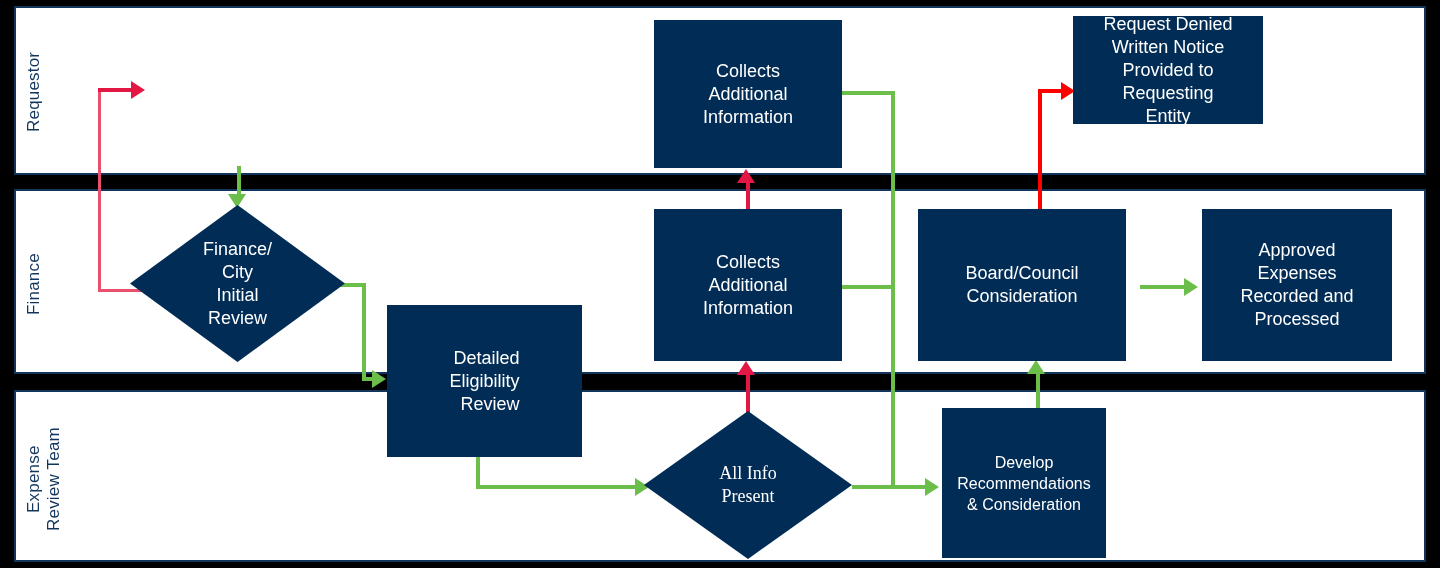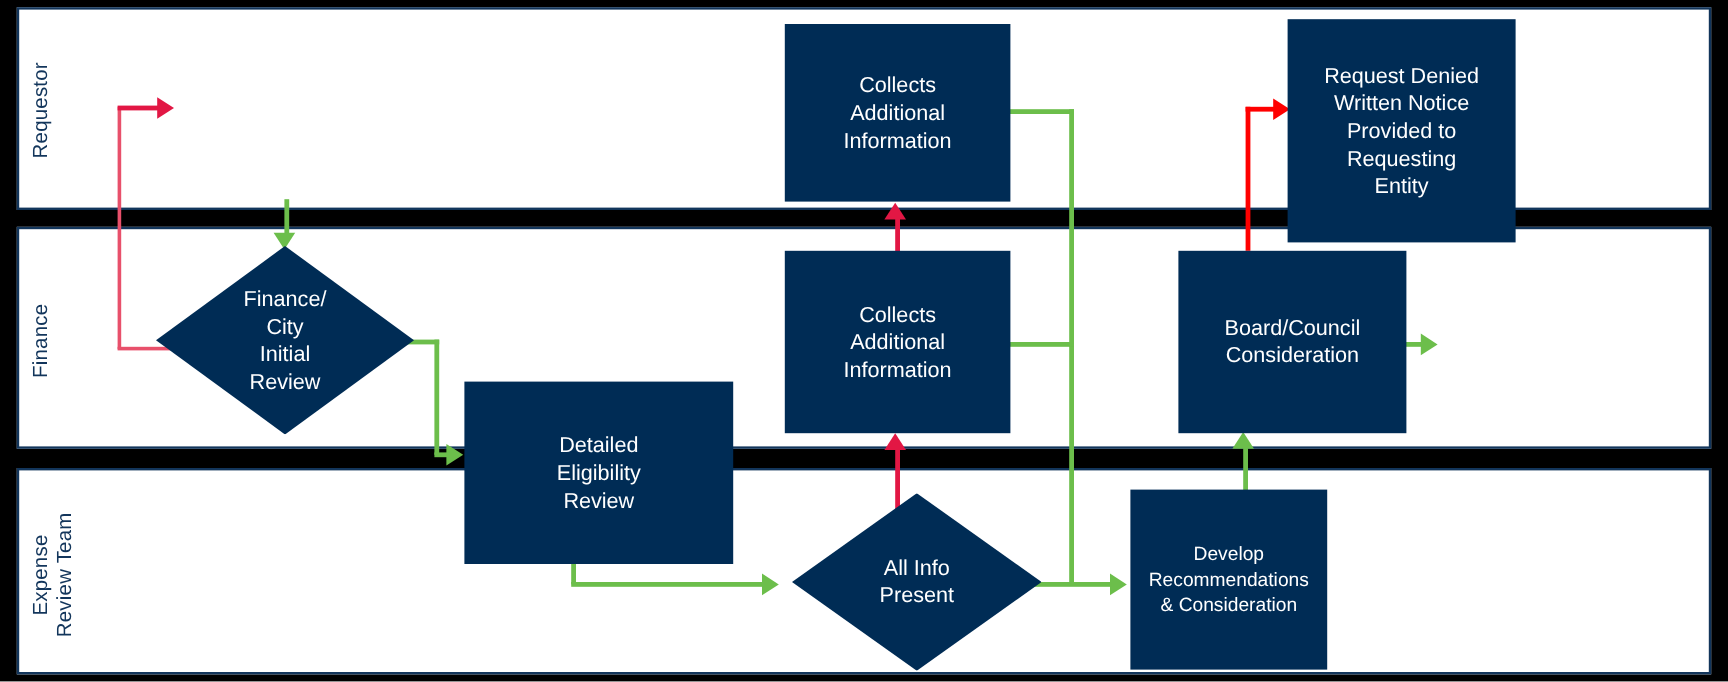--- a/index.html
+++ b/index.html
@@ -159,21 +159,21 @@
   <div class="seg rr rrh" style="left:1038px;top:89px;width:30px;"></div>
   <div class="arrow ar-right-rr" style="left:1061px;top:82px;"></div>
 
 
   <div class="node" style="left:654px;top:20px;width:188px;height:148px;">
     <span>Collects
 Additional
 Information</span>
   </div>
 
-  <div class="node" style="left:1073px;top:16px;width:190px;height:186px;">
+  <div class="node" style="left:1073px;top:16px;width:190px;height:108px;">
     <span>Request Denied
 Written Notice
 Provided to
 Requesting
 Entity</span>
   </div>
 
   <div class="diamond" style="left:130px;top:205px;width:215px;height:157px;">
     <div class="shape"></div>
     <div class="dlabel">Finance/
@@ -181,33 +181,39 @@
 Initial
 Review</div>
   </div>
 
   <div class="node" style="left:654px;top:209px;width:188px;height:152px;">
     <span>Collects
 Additional
 Information</span>
   </div>
 
-  <div class="node" style="left:982px;top:209px;width:190px;height:152px;">
+  <div class="node" style="left:918px;top:209px;width:208px;height:152px;">
     <span>Board/Council
 Consideration</span>
   </div>
 
-
-  <div class="node" style="left:387px;top:318px;width:224px;height:152px;">
+  <div class="node" style="left:1202px;top:209px;width:190px;height:152px;">
+    <span>Approved
+Expenses
+Recorded and
+Processed</span>
+  </div>
+
+  <div class="node" style="left:387px;top:305px;width:195px;height:152px;text-align:right;">
     <span>Detailed
 Eligibility
 Review</span>
   </div>
 
-  <div class="diamond" style="left:660px;top:411px;width:208px;height:148px;">
+  <div class="diamond" style="left:644px;top:411px;width:208px;height:148px;font-family:Liberation Serif, serif;">
     <div class="shape"></div>
     <div class="dlabel">All Info
 Present</div>
   </div>
 
   <div class="node small" style="left:942px;top:408px;width:164px;height:150px;text-align:center;">
     <span>Develop
 Recommendations
 &amp; Consideration</span>
   </div>

